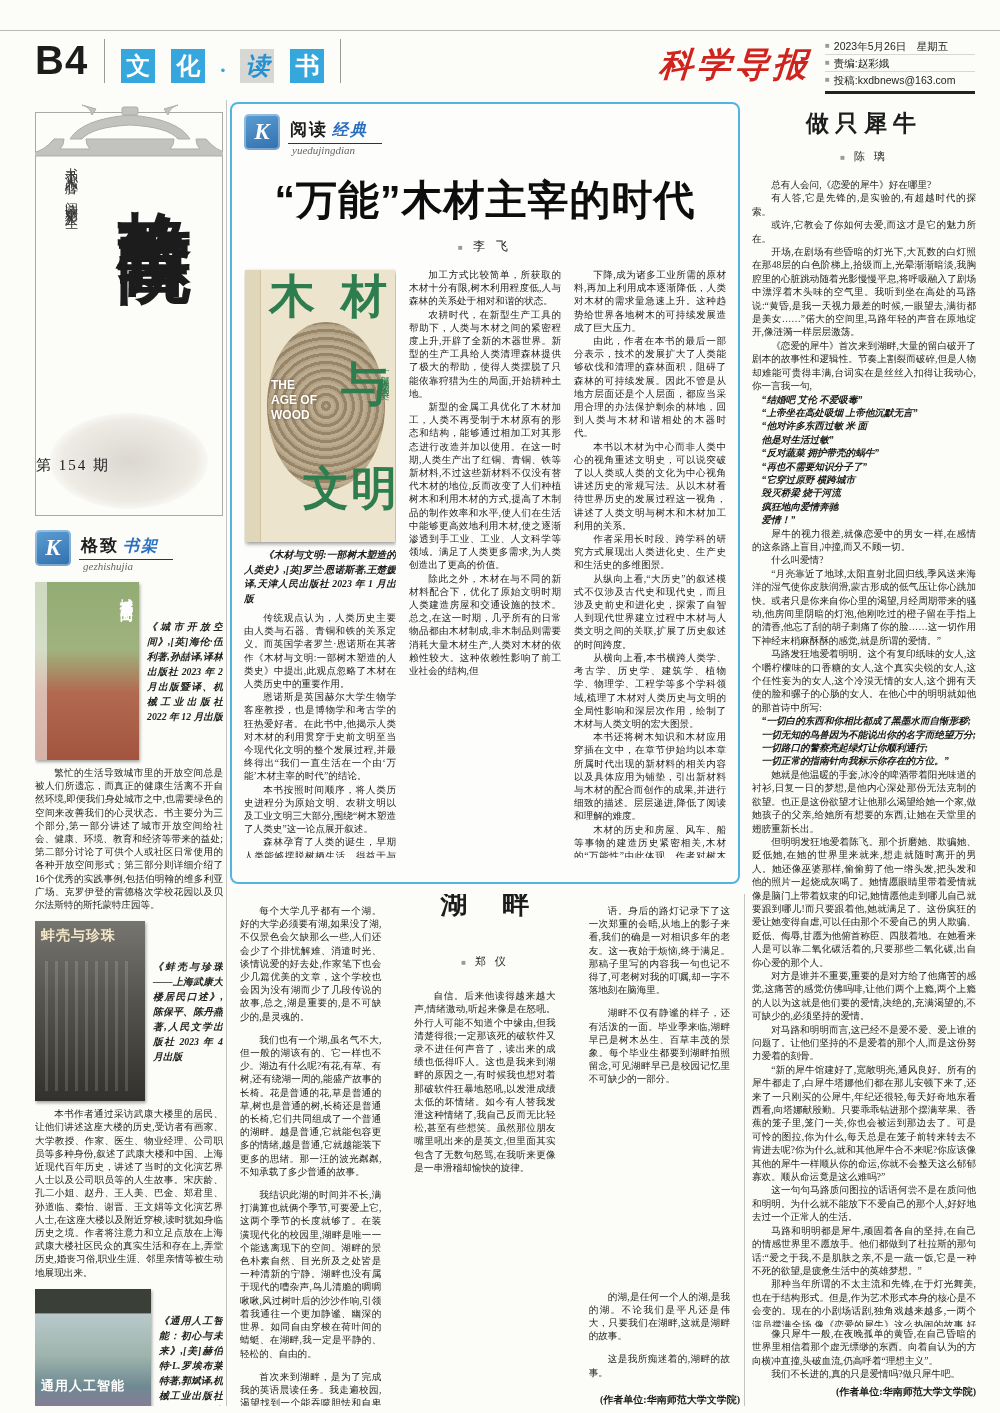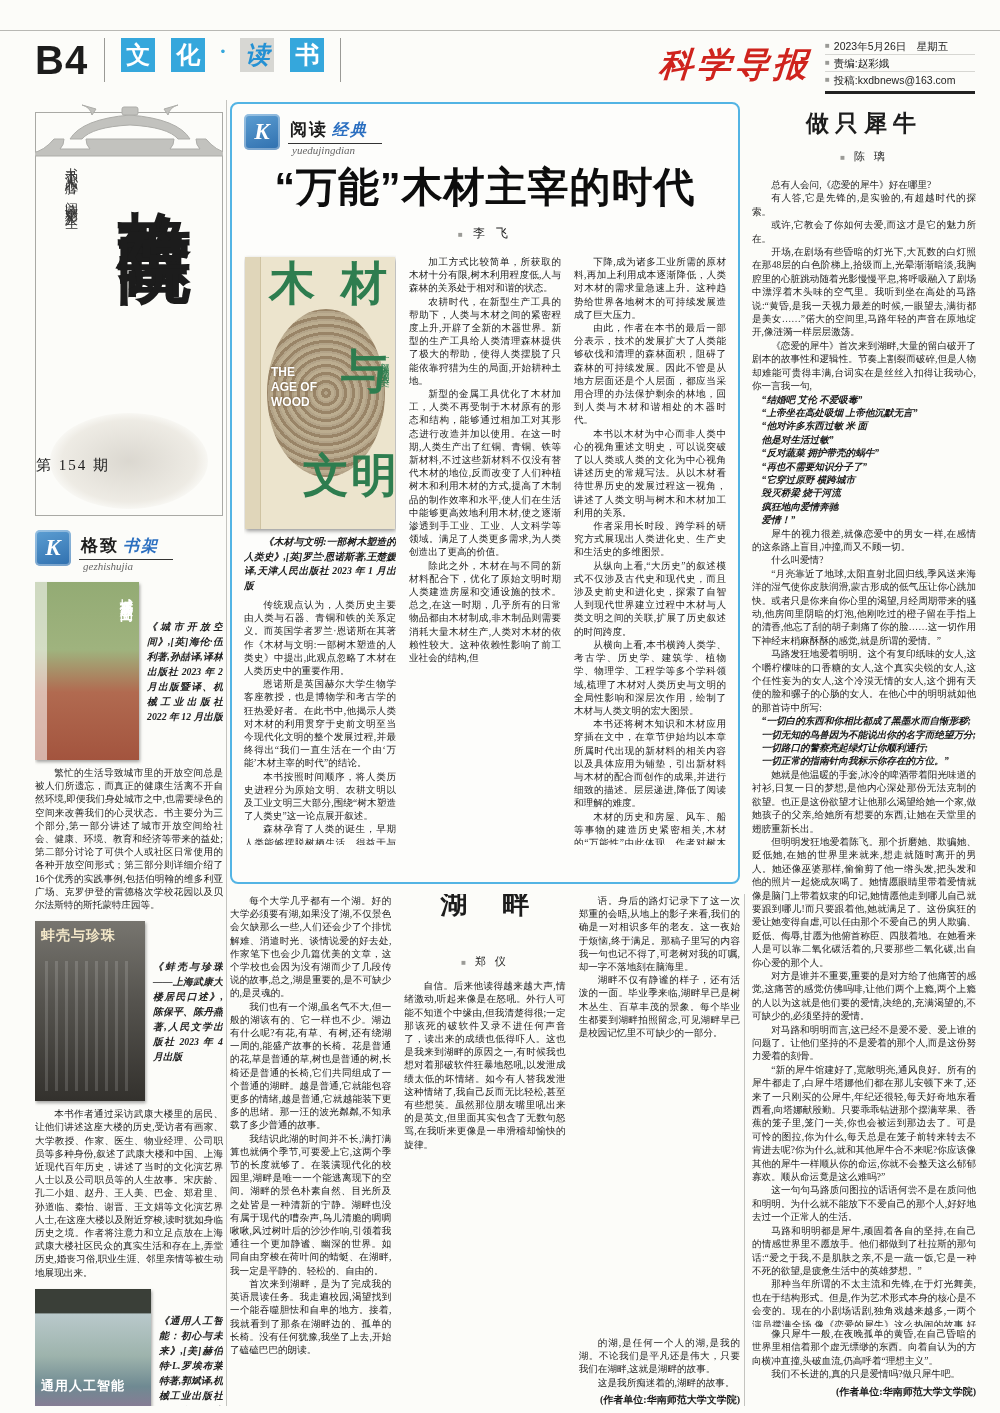--- a/index.html
+++ b/index.html
@@ -3,21 +3,21 @@
 <meta charset="utf-8">
 <style>
   html,body{margin:0;padding:0;background:#e9e9e6;}
   .page{position:relative;width:1000px;height:1413px;margin:0 auto;background:#fcfcf9;
         font-family:"Liberation Serif","DejaVu Serif",serif;color:#1c1c1c;overflow:hidden;}
   .sans{font-family:"Liberation Sans","DejaVu Sans",sans-serif;}
   
   .top-rule{position:absolute;left:0;top:30px;width:1000px;border-top:1px solid #b8b8b4;}
   .hdr{position:absolute;left:35px;top:38px;width:940px;height:56px;}
   .pageno{font-size:40px;font-weight:bold;letter-spacing:1px;}
-  .hdr-left{display:flex;align-items:flex-start;gap:16px;}
+  .hdr-left{display:flex;align-items:flex-end;gap:16px;}
   .vbar{width:1px;height:44px;background:#9a9a96;}
   .sq{width:34px;height:34px;background:#35a7dc;color:#fff;font-weight:bold;font-size:24px;
       display:flex;align-items:center;justify-content:center;}
   .sq.gray{background:#d7d7d3;color:#2491d4;font-style:italic;font-family:"Liberation Serif",serif;}
   .secdot{color:#35a7dc;font-size:22px;font-weight:bold;margin:0 -2px;}
   .hdr-right{position:absolute;right:0;top:0;display:flex;align-items:flex-start;gap:14px;}
   .paper-name{color:#cf231d;font-size:34px;font-weight:bold;font-style:italic;letter-spacing:4px;
               font-family:"Liberation Serif",serif;transform:skewX(-4deg);margin-top:4px;}
   .pubinfo{width:150px;border-bottom:3px solid #222;padding-bottom:3px;}
   .info-row{display:flex;gap:4px;font-size:10.5px;line-height:16px;border-top:1px solid #d7d7d3;}
@@ -67,21 +67,21 @@
           background:repeating-radial-gradient(circle at 50% 50%,#a8977b 0 2px,#8a7355 2px 5px,#b3a385 5px 8px);opacity:.85;}
   .wch{position:absolute;color:#2e7d4f;font-weight:bold;font-size:46px;line-height:1;font-family:"Liberation Serif",serif;}
   .wen{position:absolute;left:26px;top:108px;width:46px;color:#fff;font-weight:bold;font-size:12px;line-height:15px;
        font-family:"Liberation Sans",sans-serif;text-shadow:0 0 3px #6b5336;}
   .wsub{position:absolute;right:4px;top:96px;writing-mode:vertical-rl;color:#2e7d4f;font-size:9px;letter-spacing:2px;}
   .wcap{font-size:9.8px;font-weight:bold;font-style:italic;line-height:14.5px;text-align:justify;text-indent:2em;}
   
   .lake{position:absolute;left:230px;top:894px;width:510px;height:512px;}
   .lcols{display:flex;gap:13px;height:100%;}
   .lcol{flex:1;font-size:9.6px;line-height:13.2px;text-align:justify;overflow:hidden;display:flex;flex-direction:column;}
-  .lcol p{margin:0;text-indent:2em;}
+  .lcol p{margin:10px;text-indent:2em;}
   .lake-title{text-align:center;font-size:27px;font-weight:bold;letter-spacing:14px;margin:4px 0 2px 0;text-indent:14px;}
   .lake-byline{text-align:center;font-size:11px;letter-spacing:3px;margin-bottom:8px;margin-top:42px;}
   .ltext{flex:1;overflow:hidden;}
   .attr{text-align:right;font-weight:bold;font-size:10px;margin-top:4px;text-indent:0;}
   
   .rightcol{position:absolute;left:752px;top:108px;width:224px;height:1290px;display:flex;flex-direction:column;}
   .rh-title{text-align:center;font-size:23px;font-weight:bold;letter-spacing:6px;margin-bottom:10px;}
   .rh-byline{text-align:center;font-size:11px;letter-spacing:3px;margin-bottom:12px;}
   .rh-text{flex:1;overflow:hidden;font-size:9.6px;line-height:13.4px;text-align:justify;}
   .rh-text p,.rh-foot p{margin:0;text-indent:2em;}
@@ -191,21 +191,21 @@
       <div class="kbadge">K</div>
       <div>
         <div class="badge-txt">
           <span class="badge-black sans">阅读</span>
           <span class="badge-blue">经典</span>
         </div>
         <div class="badge-pinyin">yuedujingdian</div>
       </div>
     </div>
 
-    <h1 class="mb-headline sans" style="margin:4px 0 0 0;">“万能”木材主宰的时代</h1>
+    <h1 class="mb-headline sans" style="margin:17px 0 0 0;">“万能”木材主宰的时代</h1>
     <div class="mb-byline">
       <span class="bullet">■</span><span>李 飞</span>
     </div>
 
     <div class="mcols">
       <div class="mcol">
         <div class="wcover">
           <div class="wspine"></div>
           <div class="wrings"></div>
           <span class="wch" style="left:24px;top:4px;">木</span>

